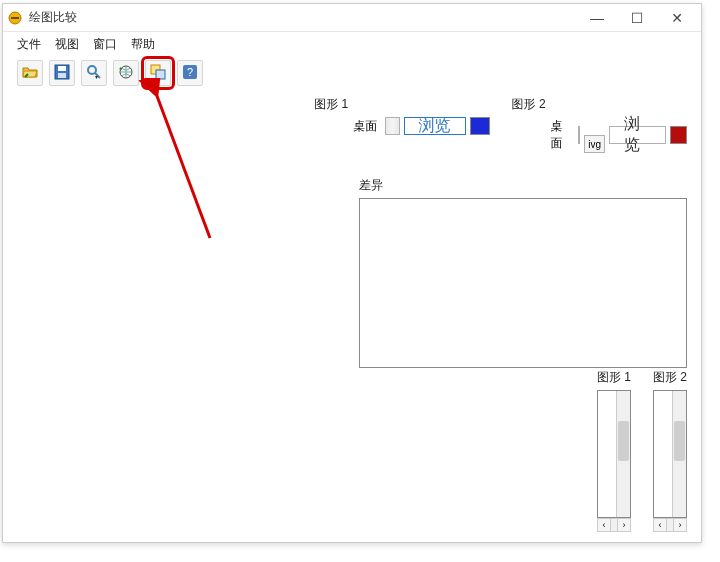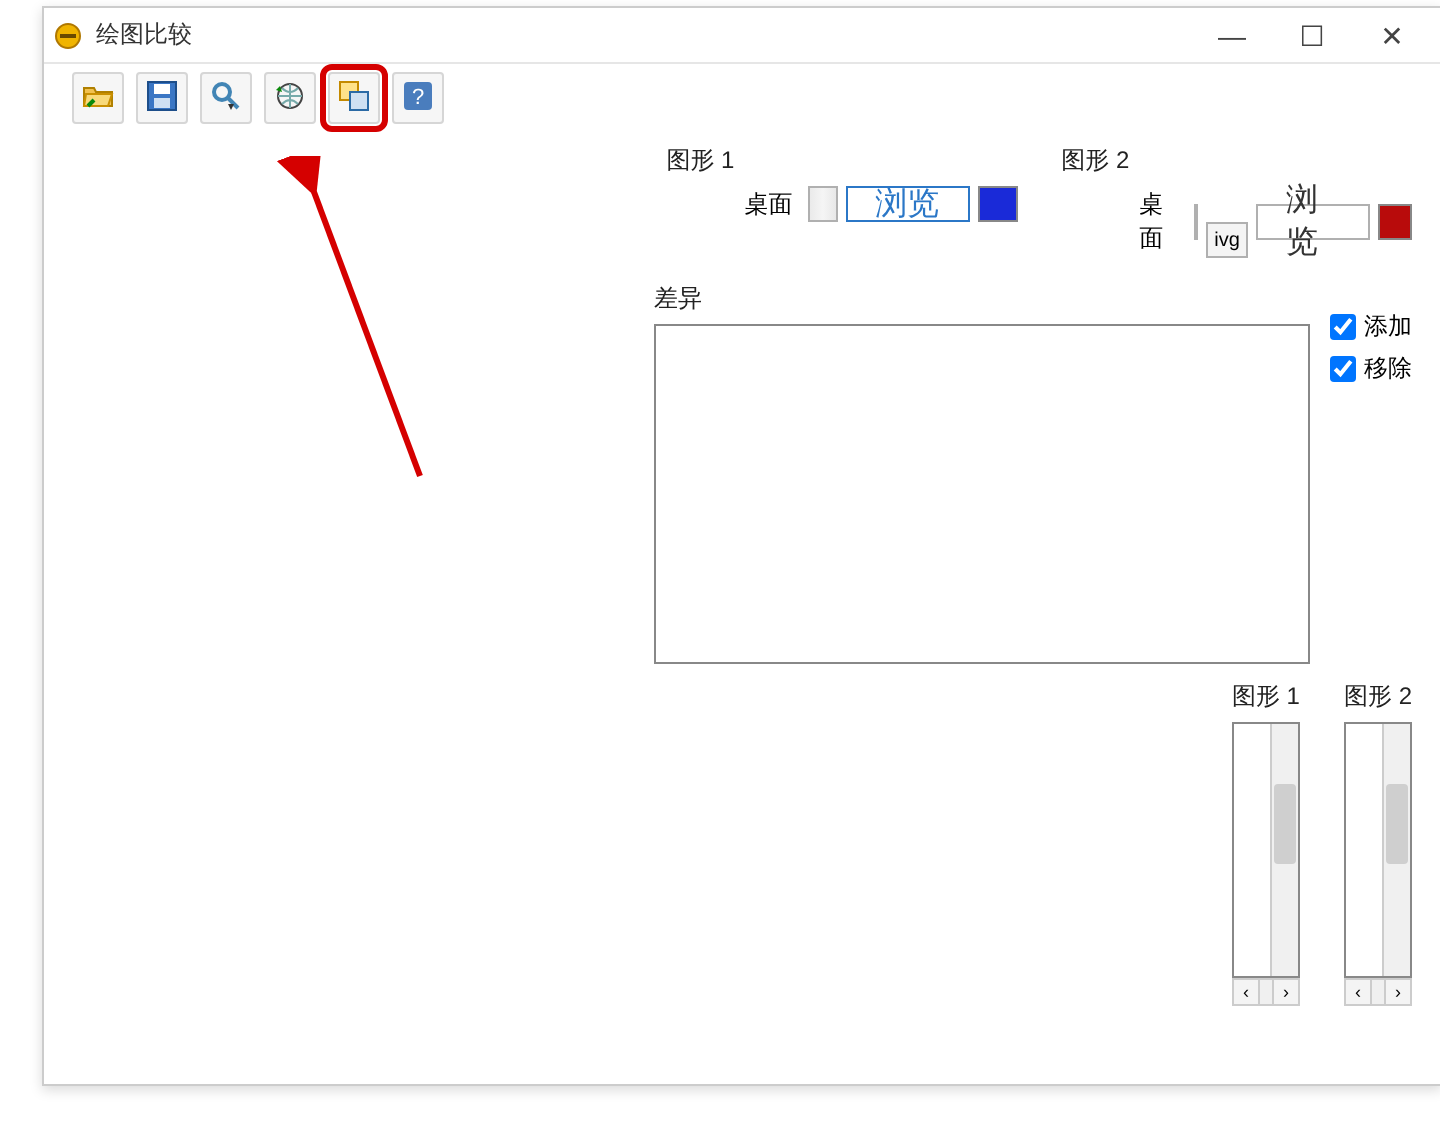--- a/index.html
+++ b/index.html
@@ -11,21 +11,21 @@
     height: 562px;
     overflow: hidden;
     position: relative;
   }
   .window {
     width: 700px;
     height: 540px;
     border: 1px solid #ccc;
     background: #fff;
     position: absolute;
-    left: 21px; top: 3px;
+    left: 2px; top: 3px;
     box-shadow: 0 2px 6px rgba(0,0,0,0.15);
     display: flex;
     flex-direction: column;
   }
   .titlebar {
     height: 28px;
     display: flex;
     align-items: center;
     padding: 0 4px;
     border-bottom: 1px solid #e6e6e6;
@@ -127,23 +127,23 @@
   .browse-btn.plain {
     border-color:#b0b0b0; color:#333;
   }
   .color-swatch {
     width: 20px; height: 18px;
     border: 1px solid #888;
   }
   .swatch-blue { background:#1a2ad8; }
   .swatch-red { background:#b80b0b; }
   .diff-area {
-    margin-top: 8px;
-    display: flex;
-    gap: 10px;
+    margin-top: 20px;
+    display: flex;
+    gap: 36px;
     min-height: 188px;
   }
   .diff-box {
     width: 328px;
     height: 170px;
     border: 1px solid #888;
     background: #fff;
   }
   .checkbox-row {
     display:flex; align-items:center; gap:4px;
@@ -222,20 +222,26 @@
           <circle cx="8" cy="8" r="6" fill="#f0b400" stroke="#b07800"></circle>
           <rect x="4" y="7" width="8" height="2" fill="#6a4a00"></rect>
         </svg>
     </span>
     <span class="title">绘图比较</span>
     <div class="win-btn">—</div>
     <div class="win-btn">☐</div>
     <div class="win-btn win-close">✕</div>
   </div>
 
+  <div class="menubar">
+    <span>文件</span>
+    <span>视图</span>
+    <span>窗口</span>
+    <span>帮助</span>
+  </div>
 
   <div class="toolbar">
     <div class="tool-btn">
       <span>
         <svg width="18" height="18" viewBox="0 0 18 18">
             <path d="M2 5h5l1 2h8v7H2z" fill="#f2c14e" stroke="#b08000"></path>
             <path d="M3 8h13l-2 6H2z" fill="#f8d97a" stroke="#c98f00"></path>
             <path d="M4 14l3-3" stroke="#0a8a0a" stroke-width="2"></path>
           </svg>
       </span>
@@ -306,30 +312,20 @@
           <div class="browse-btn plain">浏览</div>
           <div class="color-swatch swatch-red"></div>
         </div>
       </div>
     </div>
 
     <div class="diff-area">
       <div>
         <div class="section-label">差异</div>
         <div class="diff-box"></div>
-      </div>
-      <div style="padding-top:18px;">
-        <label class="checkbox-row">
-          <input type="checkbox" checked="" style="">
-          <span>添加</span>
-        </label>
-        <label class="checkbox-row">
-          <input type="checkbox" checked="" style="">
-          <span>移除</span>
-        </label>
       </div>
     </div>
 
     <div class="preview-row">
       <div class="preview-col">
         <div class="section-label">图形 1</div>
         <div class="preview-frame">
           <div class="preview-viewport">
             <div class="cad-wrap">
               <div class="grid-v" style="left:10px;"></div>

